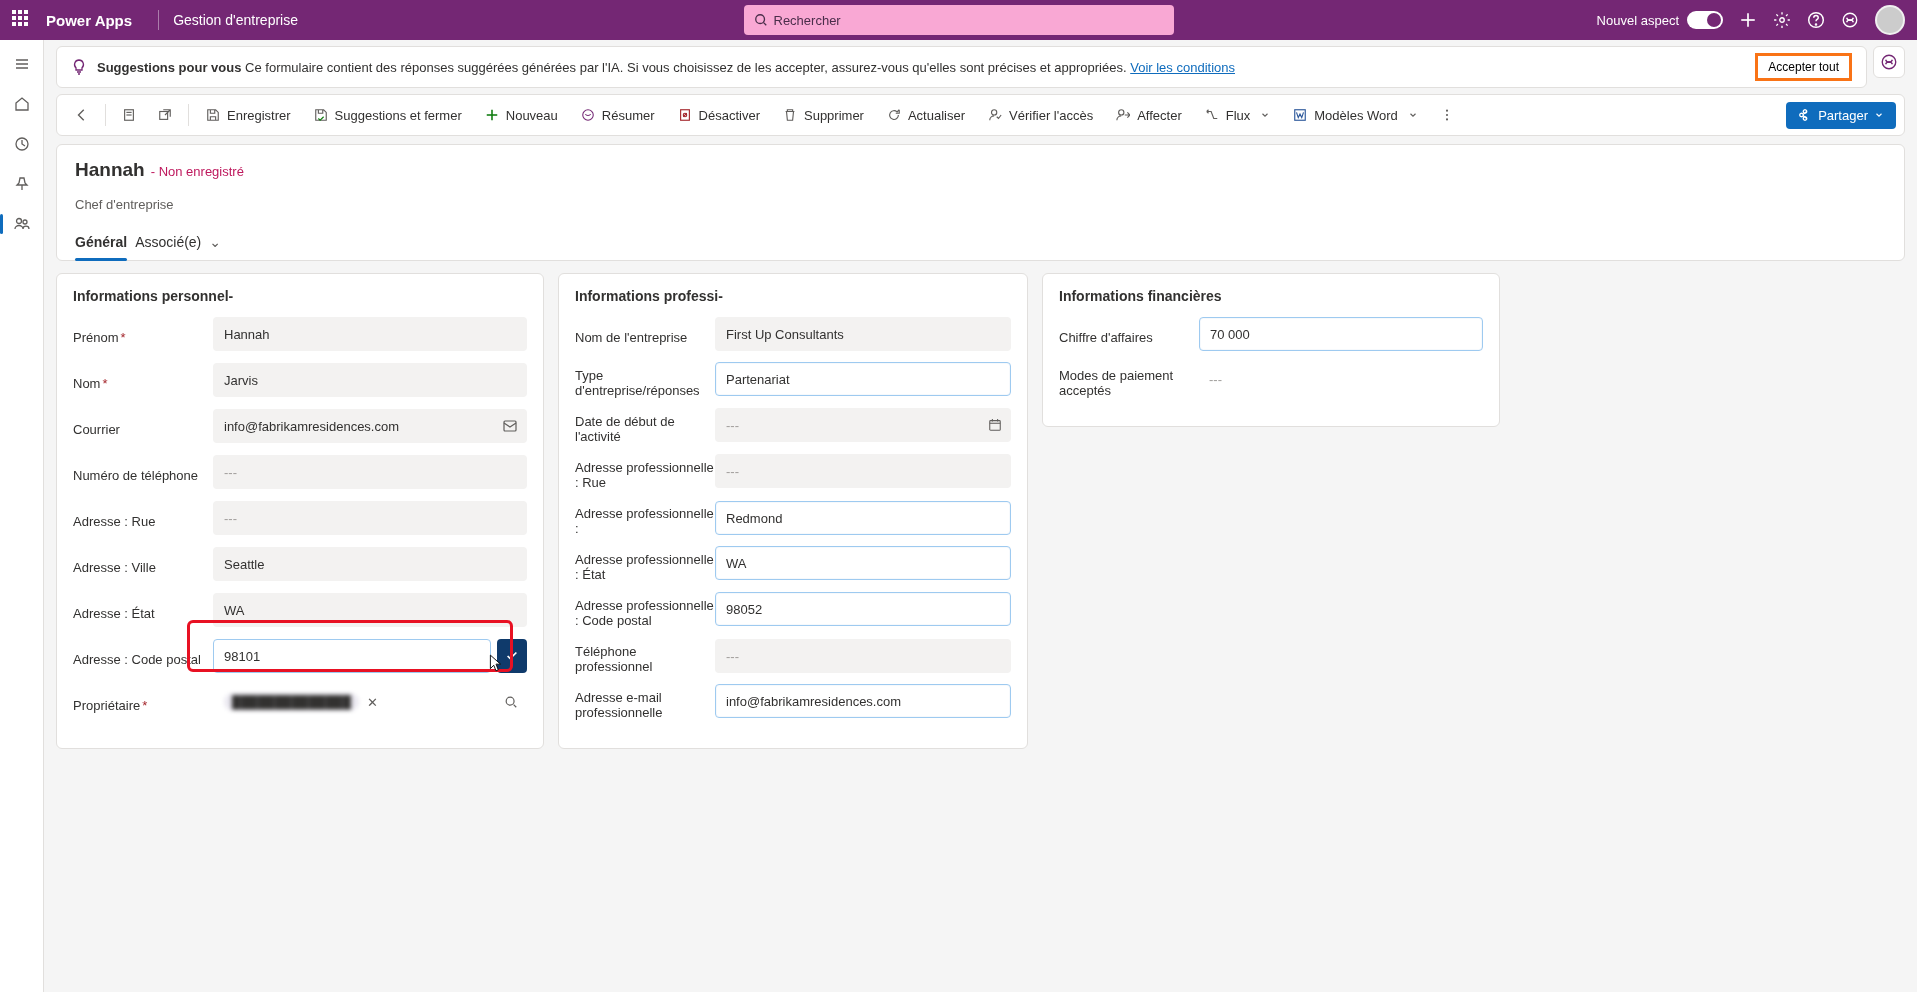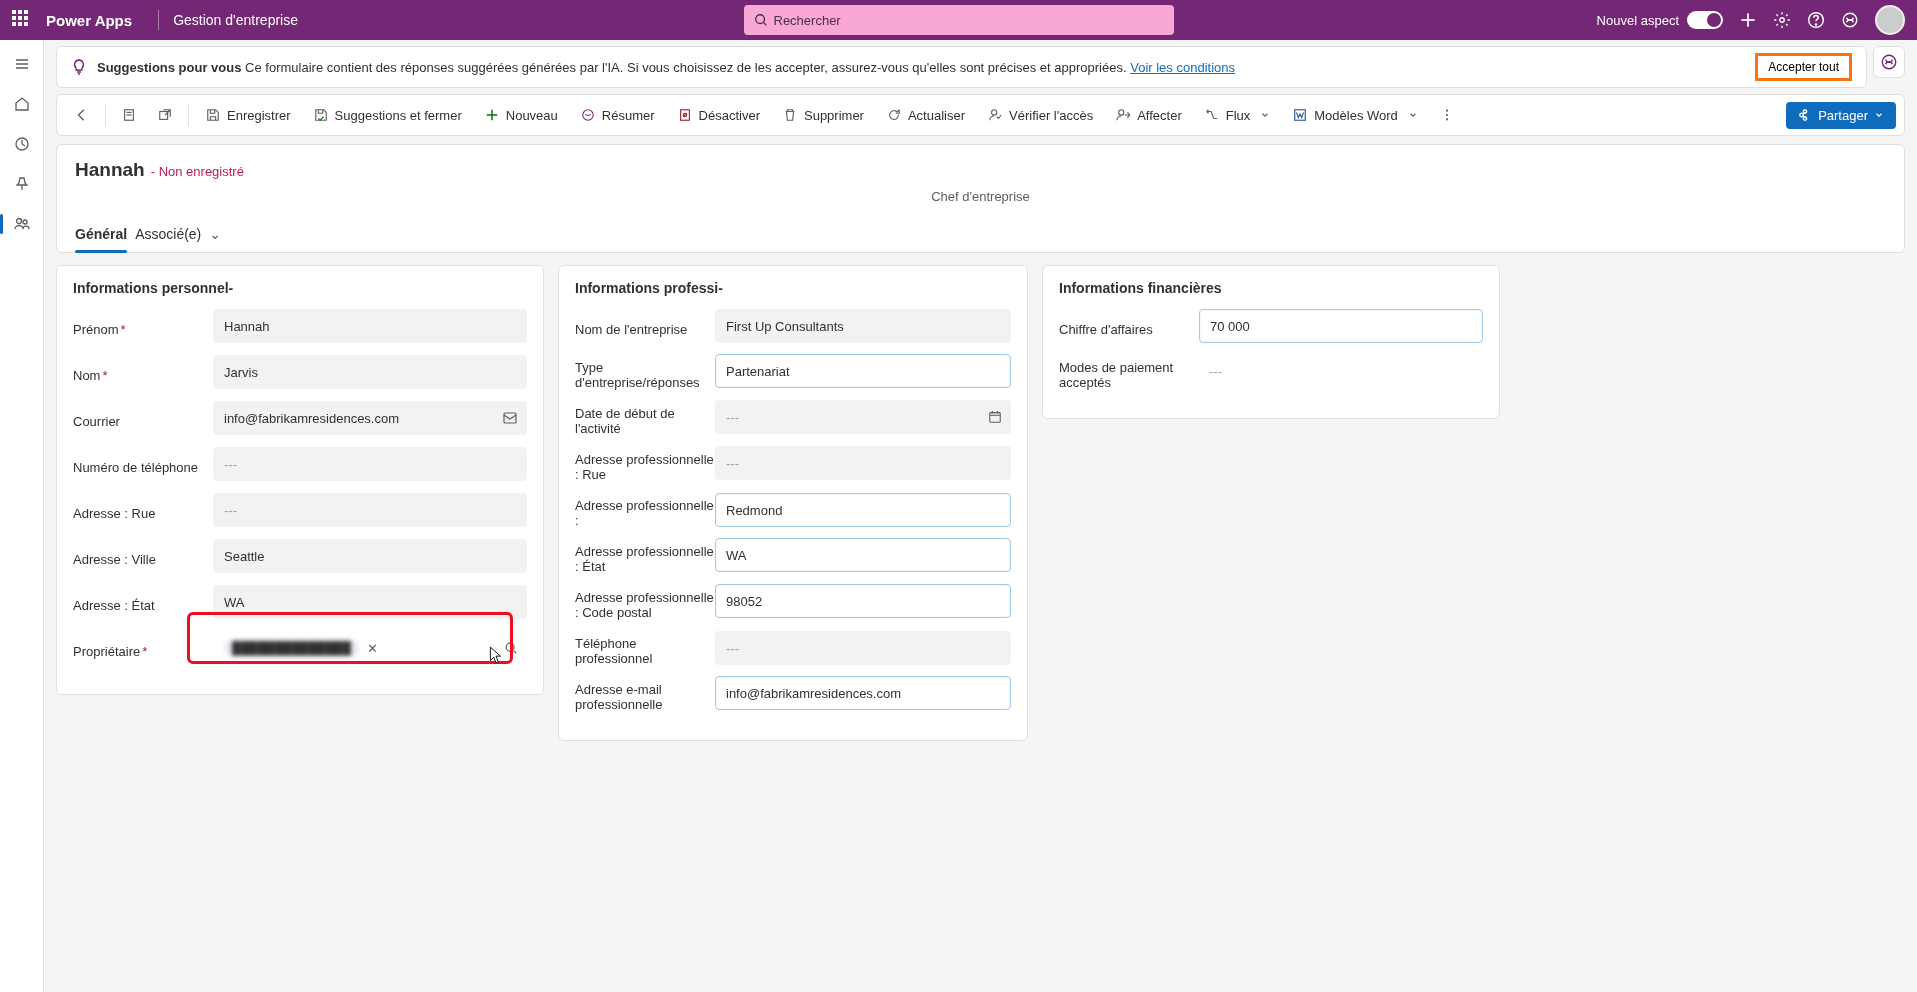--- a/index.html
+++ b/index.html
@@ -44,21 +44,21 @@
 .cmd-btn { display: flex; align-items: center; gap: 6px; padding: 6px 10px; border-radius: 4px; cursor: pointer; font-size: 13px; color: #323130; }
 .cmd-sep { width: 1px; height: 22px; background: #e1dfdd; margin: 0 4px; }
 .cmd-icon { width: 16px; height: 16px; display: inline-flex; align-items: center; justify-content: center; }
 .cmd-green { color: #107c10; }
 .share-btn { margin-left: auto; background: #0f6cbd; color: #fff; border-radius: 4px; padding: 6px 12px; display: flex; align-items: center; gap: 6px; cursor: pointer; font-size: 13px; }
 
 
 .record-card { margin: 8px 12px 0 12px; background: #fff; border: 1px solid #e1dfdd; border-radius: 6px; padding: 14px 18px 0 18px; }
 .rec-title { font-size: 19px; font-weight: 600; display: flex; align-items: baseline; gap: 6px; }
 .rec-title .unsaved { font-weight: 400; font-size: 13px; color: #be185d; }
-.rec-sub { font-size: 13px; color: #605e5c; margin-top: 8px; text-align: center; }
+.rec-sub { font-size: 13px; color: #605e5c; margin-top: 16px; }
 .tabs { display: flex; gap: 8px; margin-top: 14px; }
 .tab { padding: 8px 0 10px 0; font-size: 14px; cursor: pointer; color: #323130; position: relative; }
 .tab.active { font-weight: 600; }
 .tab.active::after { content: ""; position: absolute; left: 0; right: 0; bottom: -1px; height: 3px; background: #0f6cbd; border-radius: 2px; }
 .tab .chev { margin-left: 4px; color: #605e5c; }
 
 
 .form-area { margin: 12px 12px 20px 12px; display: flex; gap: 14px; align-items: flex-start; }
 .form-card { background: #fff; border: 1px solid #e1dfdd; border-radius: 6px; padding: 14px 16px 18px 16px; }
 .col1 { width: 488px; }
@@ -381,20 +381,29 @@
         <div class="field-input ph">---</div>
       </div>
       <div class="field-row">
         <div class="field-label">Adresse : Ville</div>
         <div class="field-input">Seattle</div>
       </div>
       <div class="field-row">
         <div class="field-label">Adresse : État</div>
         <div class="field-input">WA</div>
       </div>
+      <div class="field-row" style="position:relative">
+        <div class="field-label">Adresse : Code postal</div>
+        <div class="field-input editing" style="flex:1">98101</div>
+        <div class="accept-check">
+          <svg width="14" height="14" viewBox="0 0 16 16" fill="none" stroke="#fff" stroke-width="2">
+              <path d="M3 8l3 3 7-7"></path>
+            </svg>
+        </div>
+      </div>
       <div class="field-row">
         <div class="field-label"><span>Propriétaire</span><span class="req">*</span></div>
         <div class="field-input lookup-input">
           <span class="lookup-pill">██████████████</span>
           <span class="lookup-x">✕</span>
           <svg class="trail-icon" width="14" height="14" viewBox="0 0 16 16" fill="none" stroke="#605e5c" stroke-width="1.4">
               <circle cx="7" cy="7" r="4.5"></circle>
               <line x1="11" y1="11" x2="14" y2="14"></line>
             </svg>
         </div>

